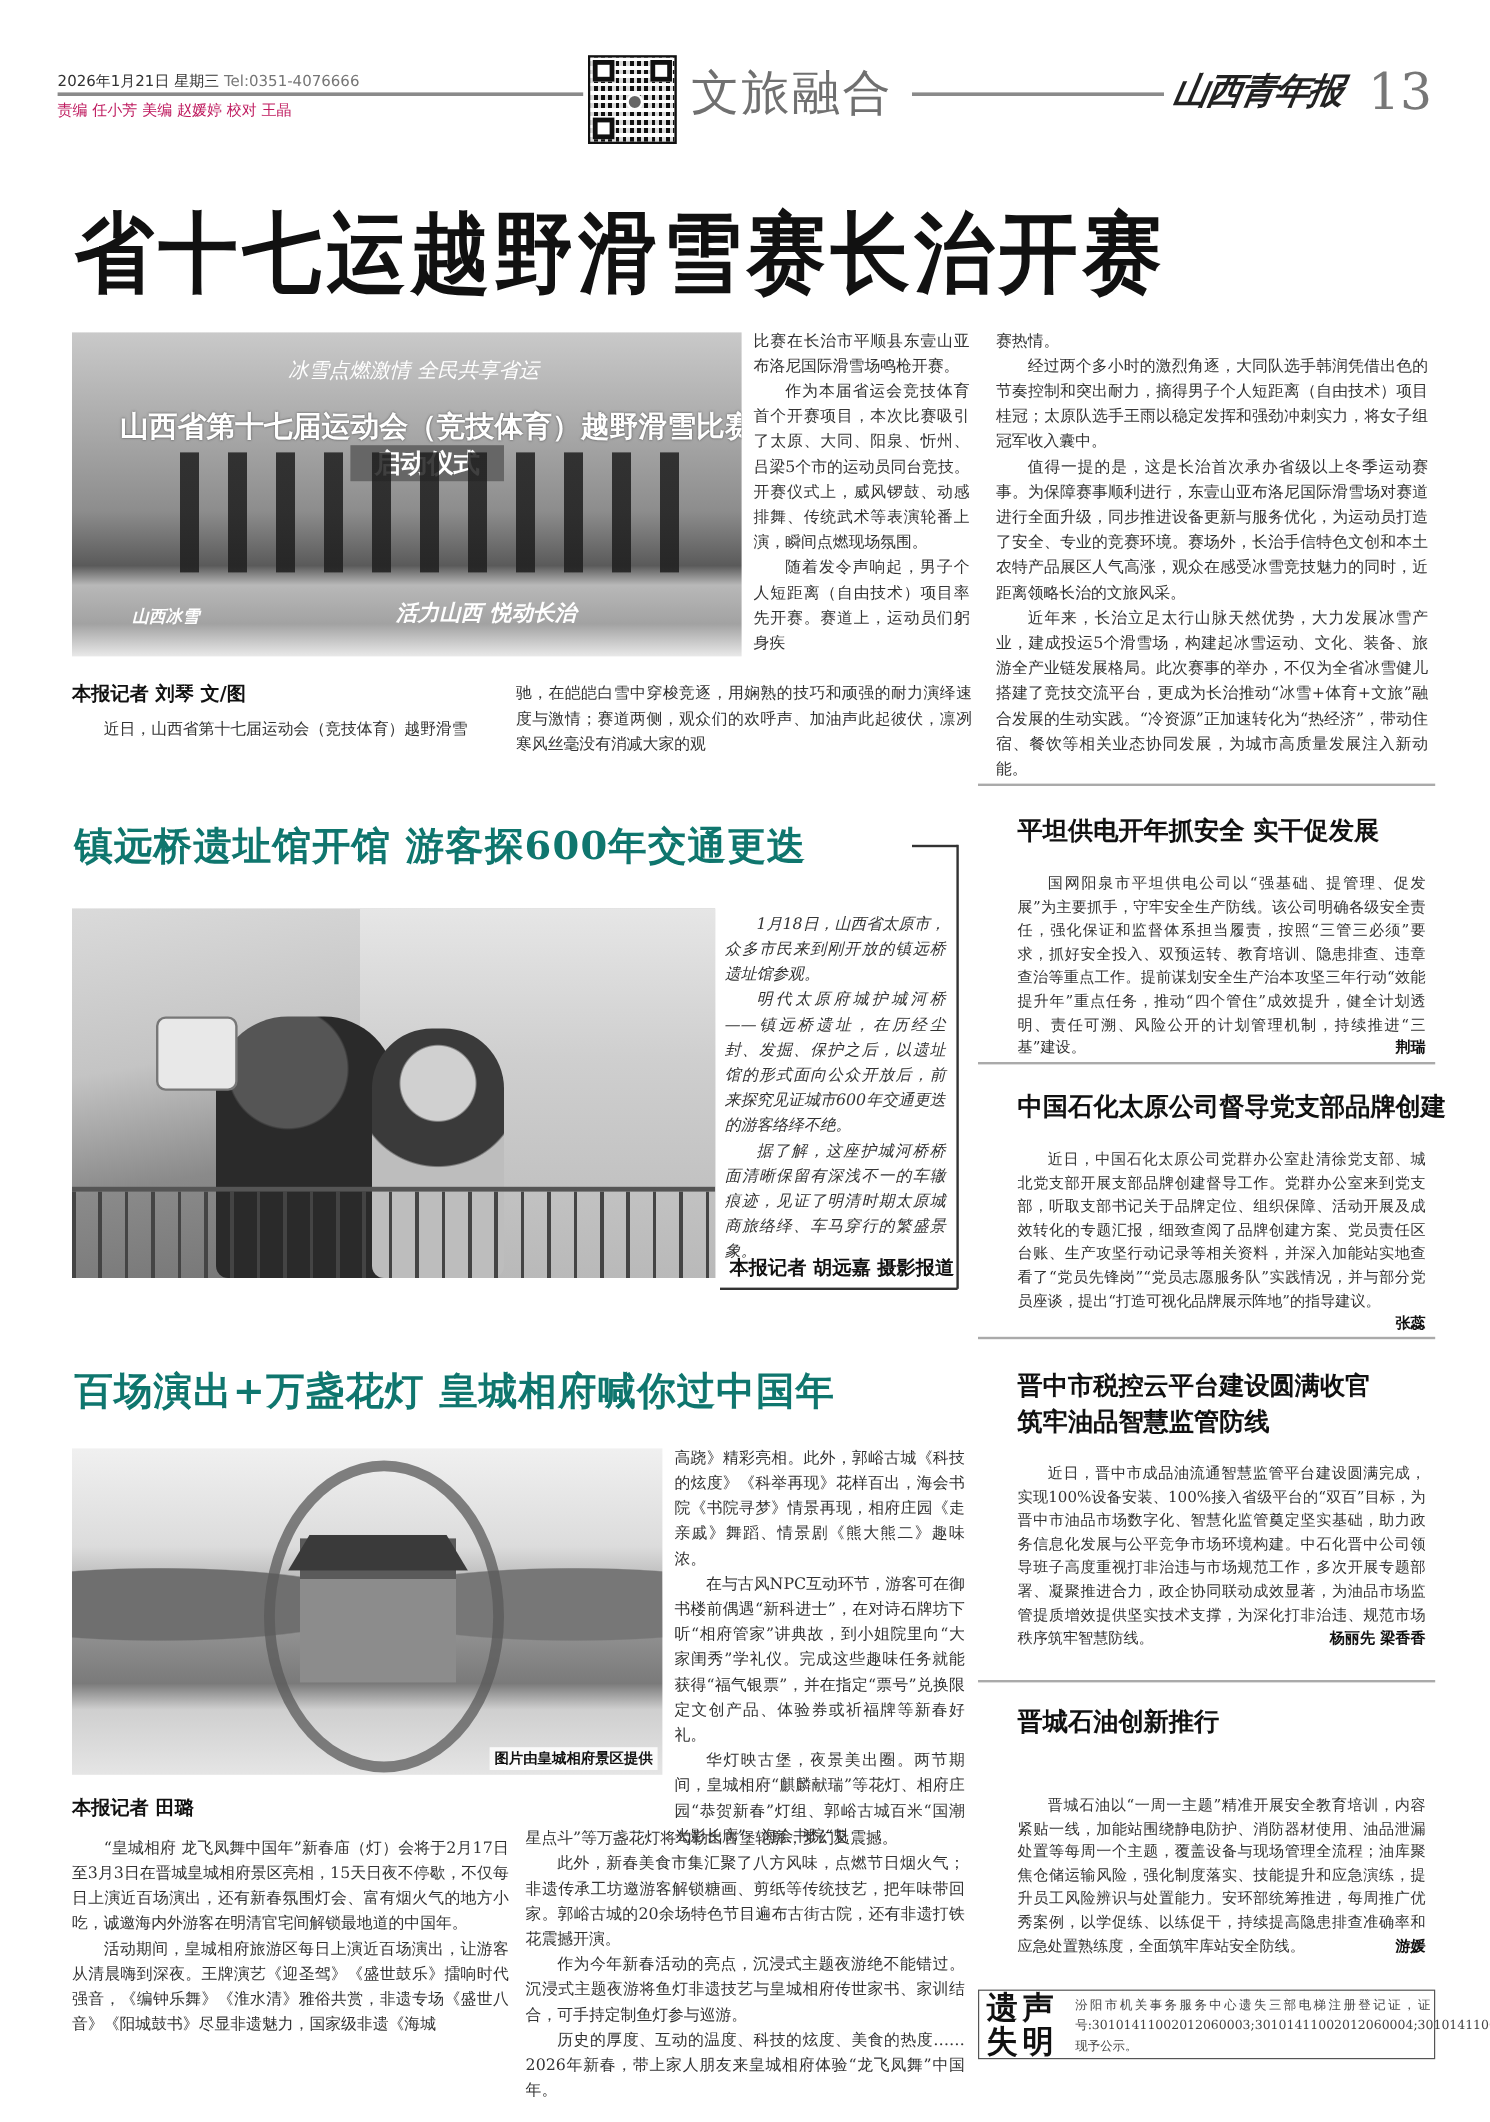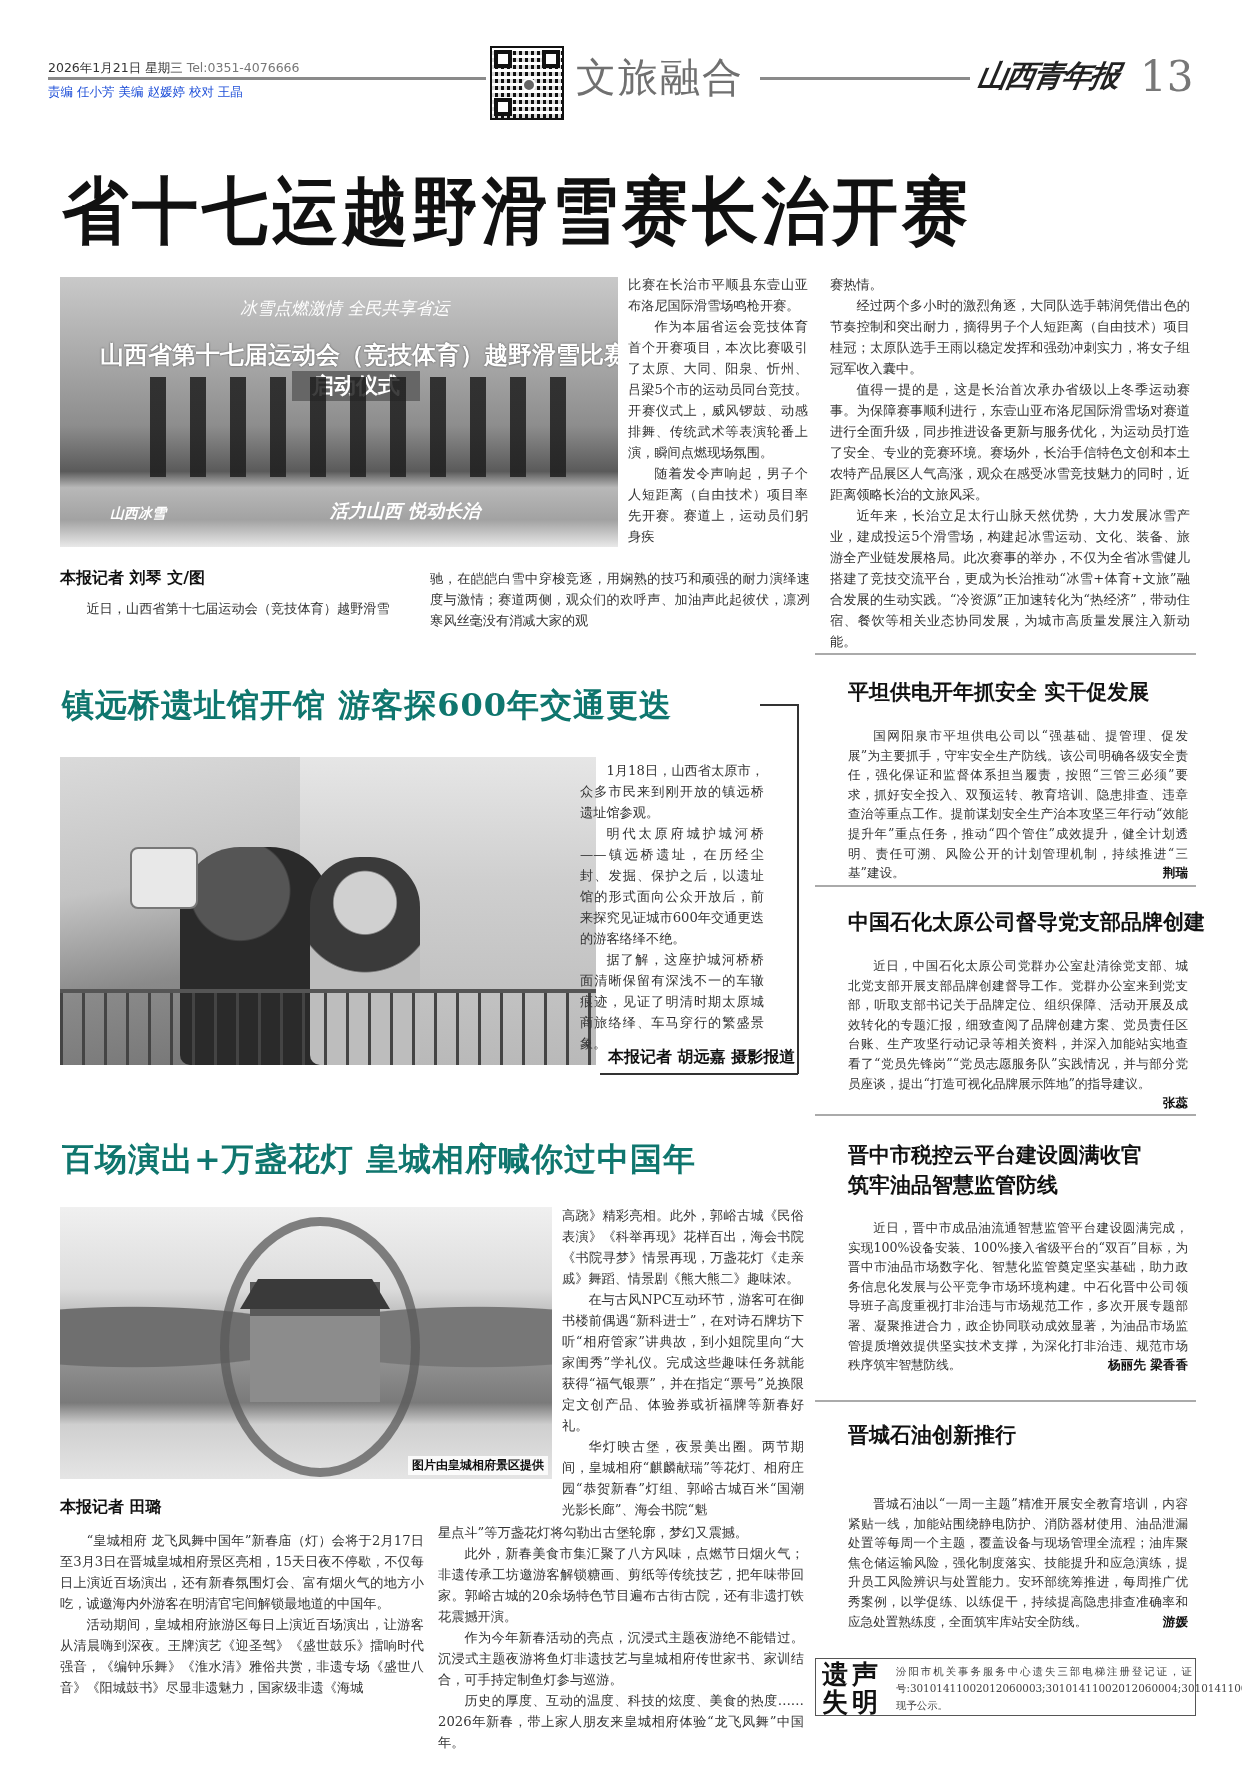--- a/index.html
+++ b/index.html
@@ -4,21 +4,21 @@
 <style>
   * { box-sizing: border-box; margin: 0; padding: 0; }
   html, body { width: 1242px; height: 1768px; background: #ffffff; overflow: hidden; }
   body { position: relative; font-family: "DejaVu Serif", serif; color: #2a2a2a; }
   .abs { position: absolute; }
   .sans { font-family: "DejaVu Sans", "Liberation Sans", sans-serif; }
 
   
   .hdr-date { left: 48px; top: 60px; font-size: 12.5px; color: #333; white-space: nowrap; }
   .hdr-date .tel { color: #777; }
-  .hdr-staff { left: 48px; top: 84px; font-size: 12.5px; color: #1d4ed8; white-space: nowrap; }
+  .hdr-staff { left: 48px; top: 84px; font-size: 12.5px; color: #be185d; white-space: nowrap; }
   .hdr-rule { height: 3px; background: #8a8a8a; }
   .qr { left: 490px; top: 46px; width: 74px; height: 74px; background:
       repeating-linear-gradient(0deg, #111 0 4px, #fff 4px 7px),
       #fff; border: 2px solid #111; }
   .qr::before { content:""; position:absolute; inset:0; background:
       repeating-linear-gradient(90deg, rgba(255,255,255,.85) 0 3px, rgba(0,0,0,0) 3px 6px); }
   .qr .corner { position:absolute; width:18px; height:18px; border:4px solid #111; background:#fff; }
   .qr .dot { position:absolute; left:30px; top:30px; width:14px; height:14px; border-radius:50%; background:#666; border:2px solid #fff; }
   .section-title { left: 576px; top: 50px; font-size: 40px; color: #707070; letter-spacing: 2px; white-space: nowrap; font-family: "DejaVu Serif", serif; }
   .paper-logo { left: 978px; top: 56px; font-size: 30px; font-style: italic; font-weight: bold; color: #222; white-space: nowrap; letter-spacing: -2px; font-family: "DejaVu Serif", serif; transform: skewX(-10deg); }
@@ -132,21 +132,21 @@
 <div class="abs rule-h" style="left:600px; top:1073px; width:198px;"></div>
 
 <div class="abs photo photo2">
   <div class="wall"></div>
   <div class="person"></div>
   <div class="child"></div>
   <div class="phone"></div>
   <div class="rail"></div>
 </div>
 
-<div class="abs body" style="left:580px; top:760px; width:184px;">
+<div class="abs body" style="left:604px; top:760px; width:184px;font-style:italic;">
   <p>1月18日，山西省太原市，众多市民来到刚开放的镇远桥遗址馆参观。</p>
   <p>明代太原府城护城河桥——镇远桥遗址，在历经尘封、发掘、保护之后，以遗址馆的形式面向公众开放后，前来探究见证城市600年交通更迭的游客络绎不绝。</p>
   <p>据了解，这座护城河桥桥面清晰保留有深浅不一的车辙痕迹，见证了明清时期太原城商旅络绎、车马穿行的繁盛景象。</p>
 </div>
 <div class="abs byline" style="left:608px; top:1047px;">本报记者 胡远嘉 摄影报道</div>
 
 <div class="abs headline2" style="left:62px; top:1138px;">百场演出+万盏花灯  皇城相府喊你过中国年</div>
 
 <div class="abs photo photo3">
   <div class="trees"></div>
@@ -157,21 +157,21 @@
 </div>
 
 <div class="abs byline" style="left:60px; top:1497px;">本报记者 田璐</div>
 
 <div class="abs body" style="left:60px; top:1530px; width:364px;">
   <p>“皇城相府 龙飞凤舞中国年”新春庙（灯）会将于2月17日至3月3日在晋城皇城相府景区亮相，15天日夜不停歇，不仅每日上演近百场演出，还有新春氛围灯会、富有烟火气的地方小吃，诚邀海内外游客在明清官宅间解锁最地道的中国年。</p>
   <p>活动期间，皇城相府旅游区每日上演近百场演出，让游客从清晨嗨到深夜。王牌演艺《迎圣驾》《盛世鼓乐》擂响时代强音，《编钟乐舞》《淮水清》雅俗共赏，非遗专场《盛世八音》《阳城鼓书》尽显非遗魅力，国家级非遗《海城</p>
 </div>
 
 <div class="abs body" style="left:562px; top:1205px; width:242px;">
-  <p class="noind">高跷》精彩亮相。此外，郭峪古城《民俗表演》《科举再现》花样百出，海会书院《书院寻梦》情景再现，万盏花灯《走亲戚》舞蹈、情景剧《熊大熊二》趣味浓。</p>
+  <p class="noind">高跷》精彩亮相。此外，郭峪古城《科技的炫度》《科举再现》花样百出，海会书院《书院寻梦》情景再现，相府庄园《走亲戚》舞蹈、情景剧《熊大熊二》趣味浓。</p>
   <p>在与古风NPC互动环节，游客可在御书楼前偶遇“新科进士”，在对诗石牌坊下听“相府管家”讲典故，到小姐院里向“大家闺秀”学礼仪。完成这些趣味任务就能获得“福气银票”，并在指定“票号”兑换限定文创产品、体验券或祈福牌等新春好礼。</p>
   <p>华灯映古堡，夜景美出圈。两节期间，皇城相府“麒麟献瑞”等花灯、相府庄园“恭贺新春”灯组、郭峪古城百米“国潮光影长廊”、海会书院“魁</p>
 </div>
 
 <div class="abs body" style="left:438px; top:1522px; width:366px;">
   <p class="noind">星点斗”等万盏花灯将勾勒出古堡轮廓，梦幻又震撼。</p>
   <p>此外，新春美食市集汇聚了八方风味，点燃节日烟火气；非遗传承工坊邀游客解锁糖画、剪纸等传统技艺，把年味带回家。郭峪古城的20余场特色节目遍布古街古院，还有非遗打铁花震撼开演。</p>
   <p>作为今年新春活动的亮点，沉浸式主题夜游绝不能错过。沉浸式主题夜游将鱼灯非遗技艺与皇城相府传世家书、家训结合，可手持定制鱼灯参与巡游。</p>
   <p>历史的厚度、互动的温度、科技的炫度、美食的热度……2026年新春，带上家人朋友来皇城相府体验“龙飞凤舞”中国年。</p>
 </div>

